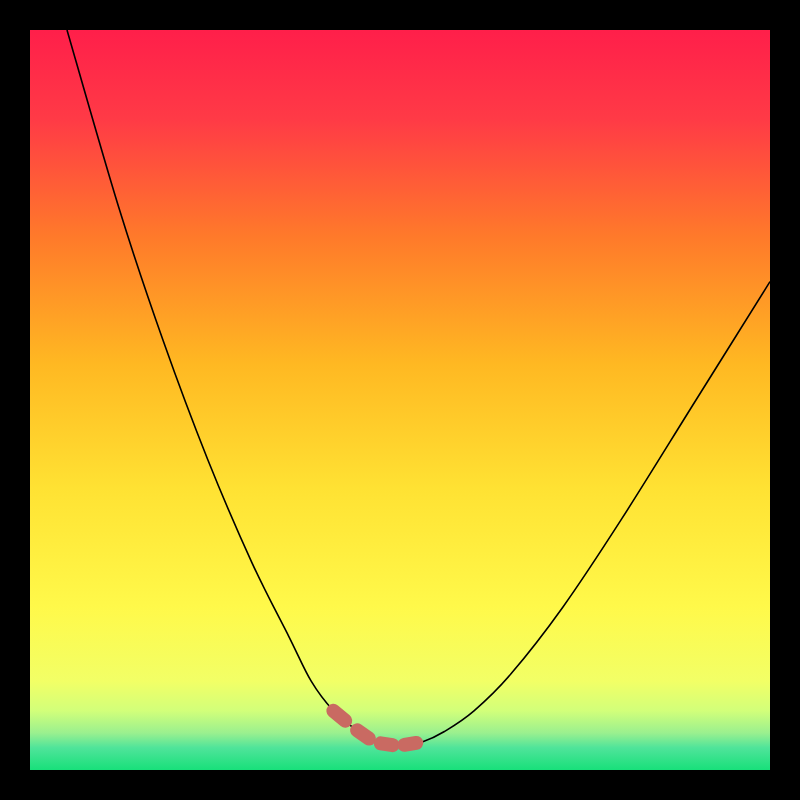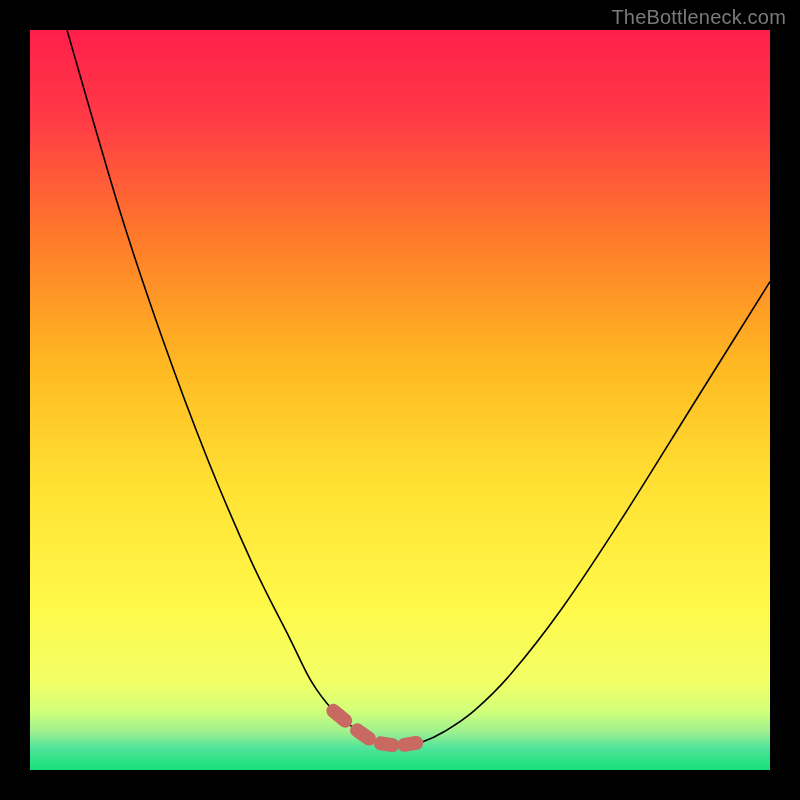--- a/index.html
+++ b/index.html
@@ -44,21 +44,20 @@
     display: block;
   }
   .curve { fill: none; stroke: #000; stroke-width: 1.6; }
   .dash  { fill: none; stroke: #c96a62; stroke-width: 14; stroke-linecap: round; }
 </style>
 </head>
 <body>
 
 <div class="frame">
 
-  <div class="watermark">TheBottleneck.com</div>
 
   <div class="plot-area">
 
     <svg viewBox="0 0 740 740" preserveAspectRatio="none">
       <defs>
         <linearGradient id="bg" x1="0" y1="0" x2="0" y2="1">
           <stop offset="0%" stop-color="#ff1f4a"></stop>
           <stop offset="12%" stop-color="#ff3a46"></stop>
           <stop offset="28%" stop-color="#ff7a2a"></stop>
           <stop offset="45%" stop-color="#ffb822"></stop>

